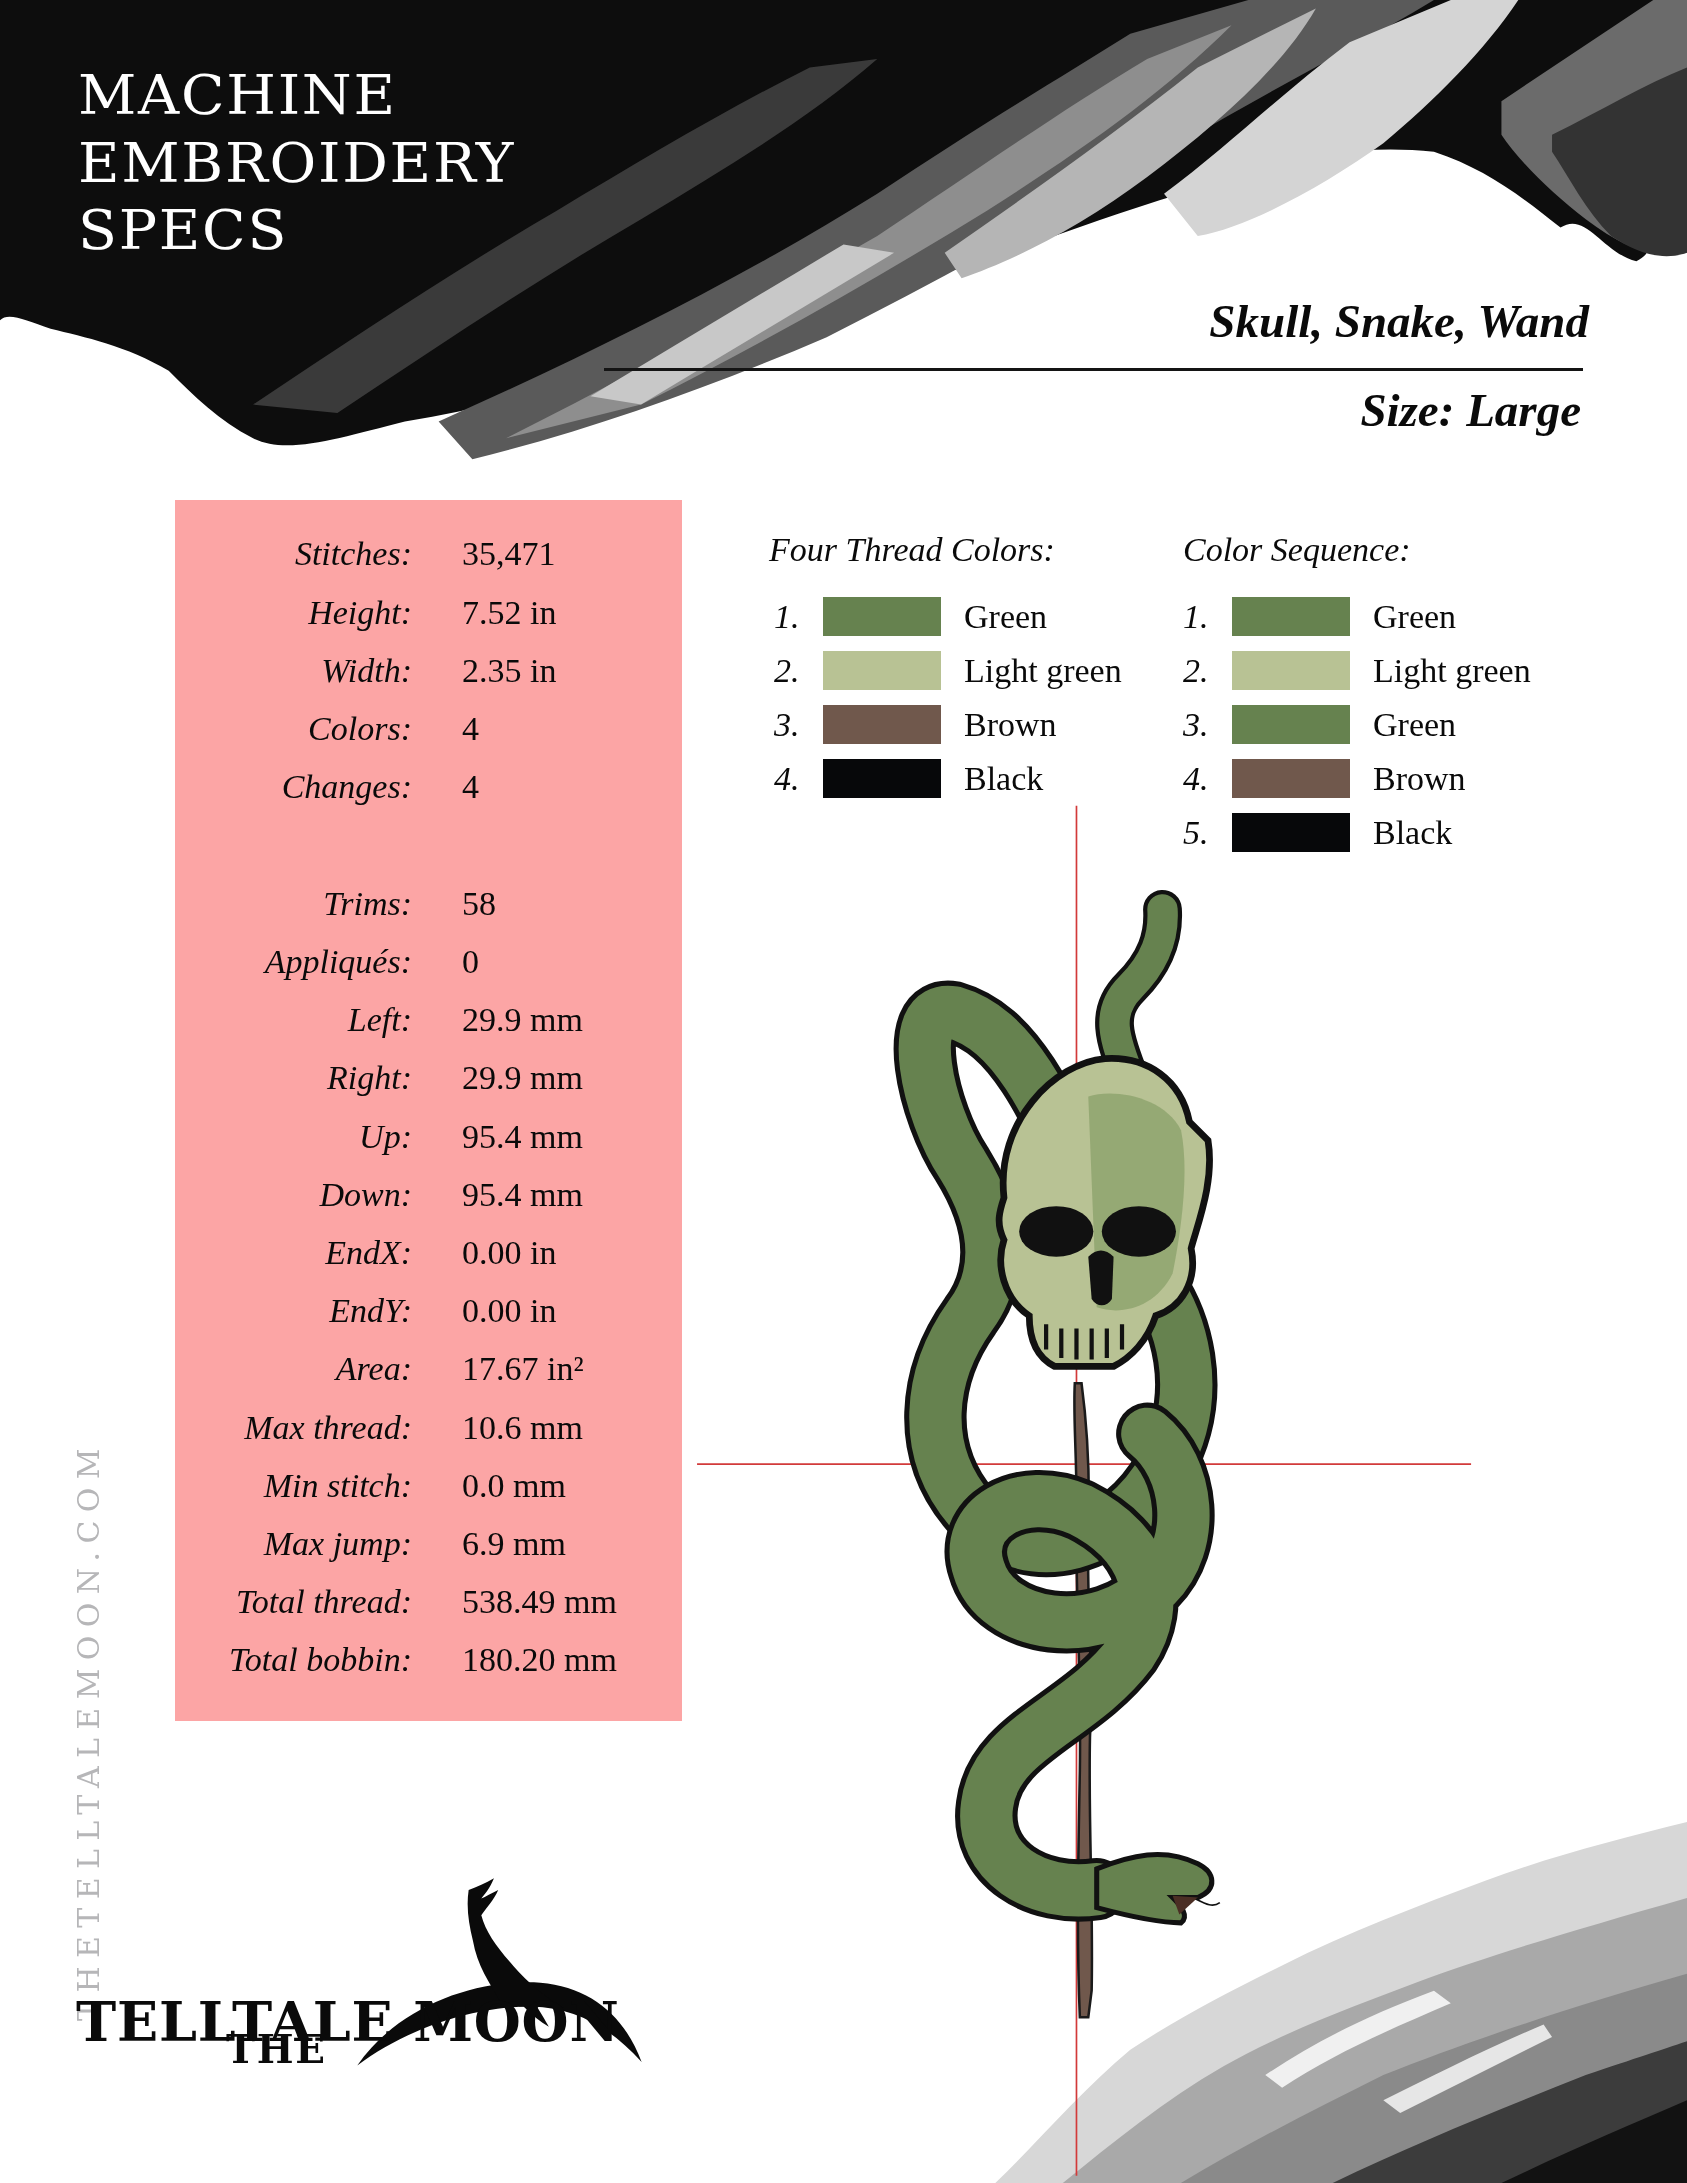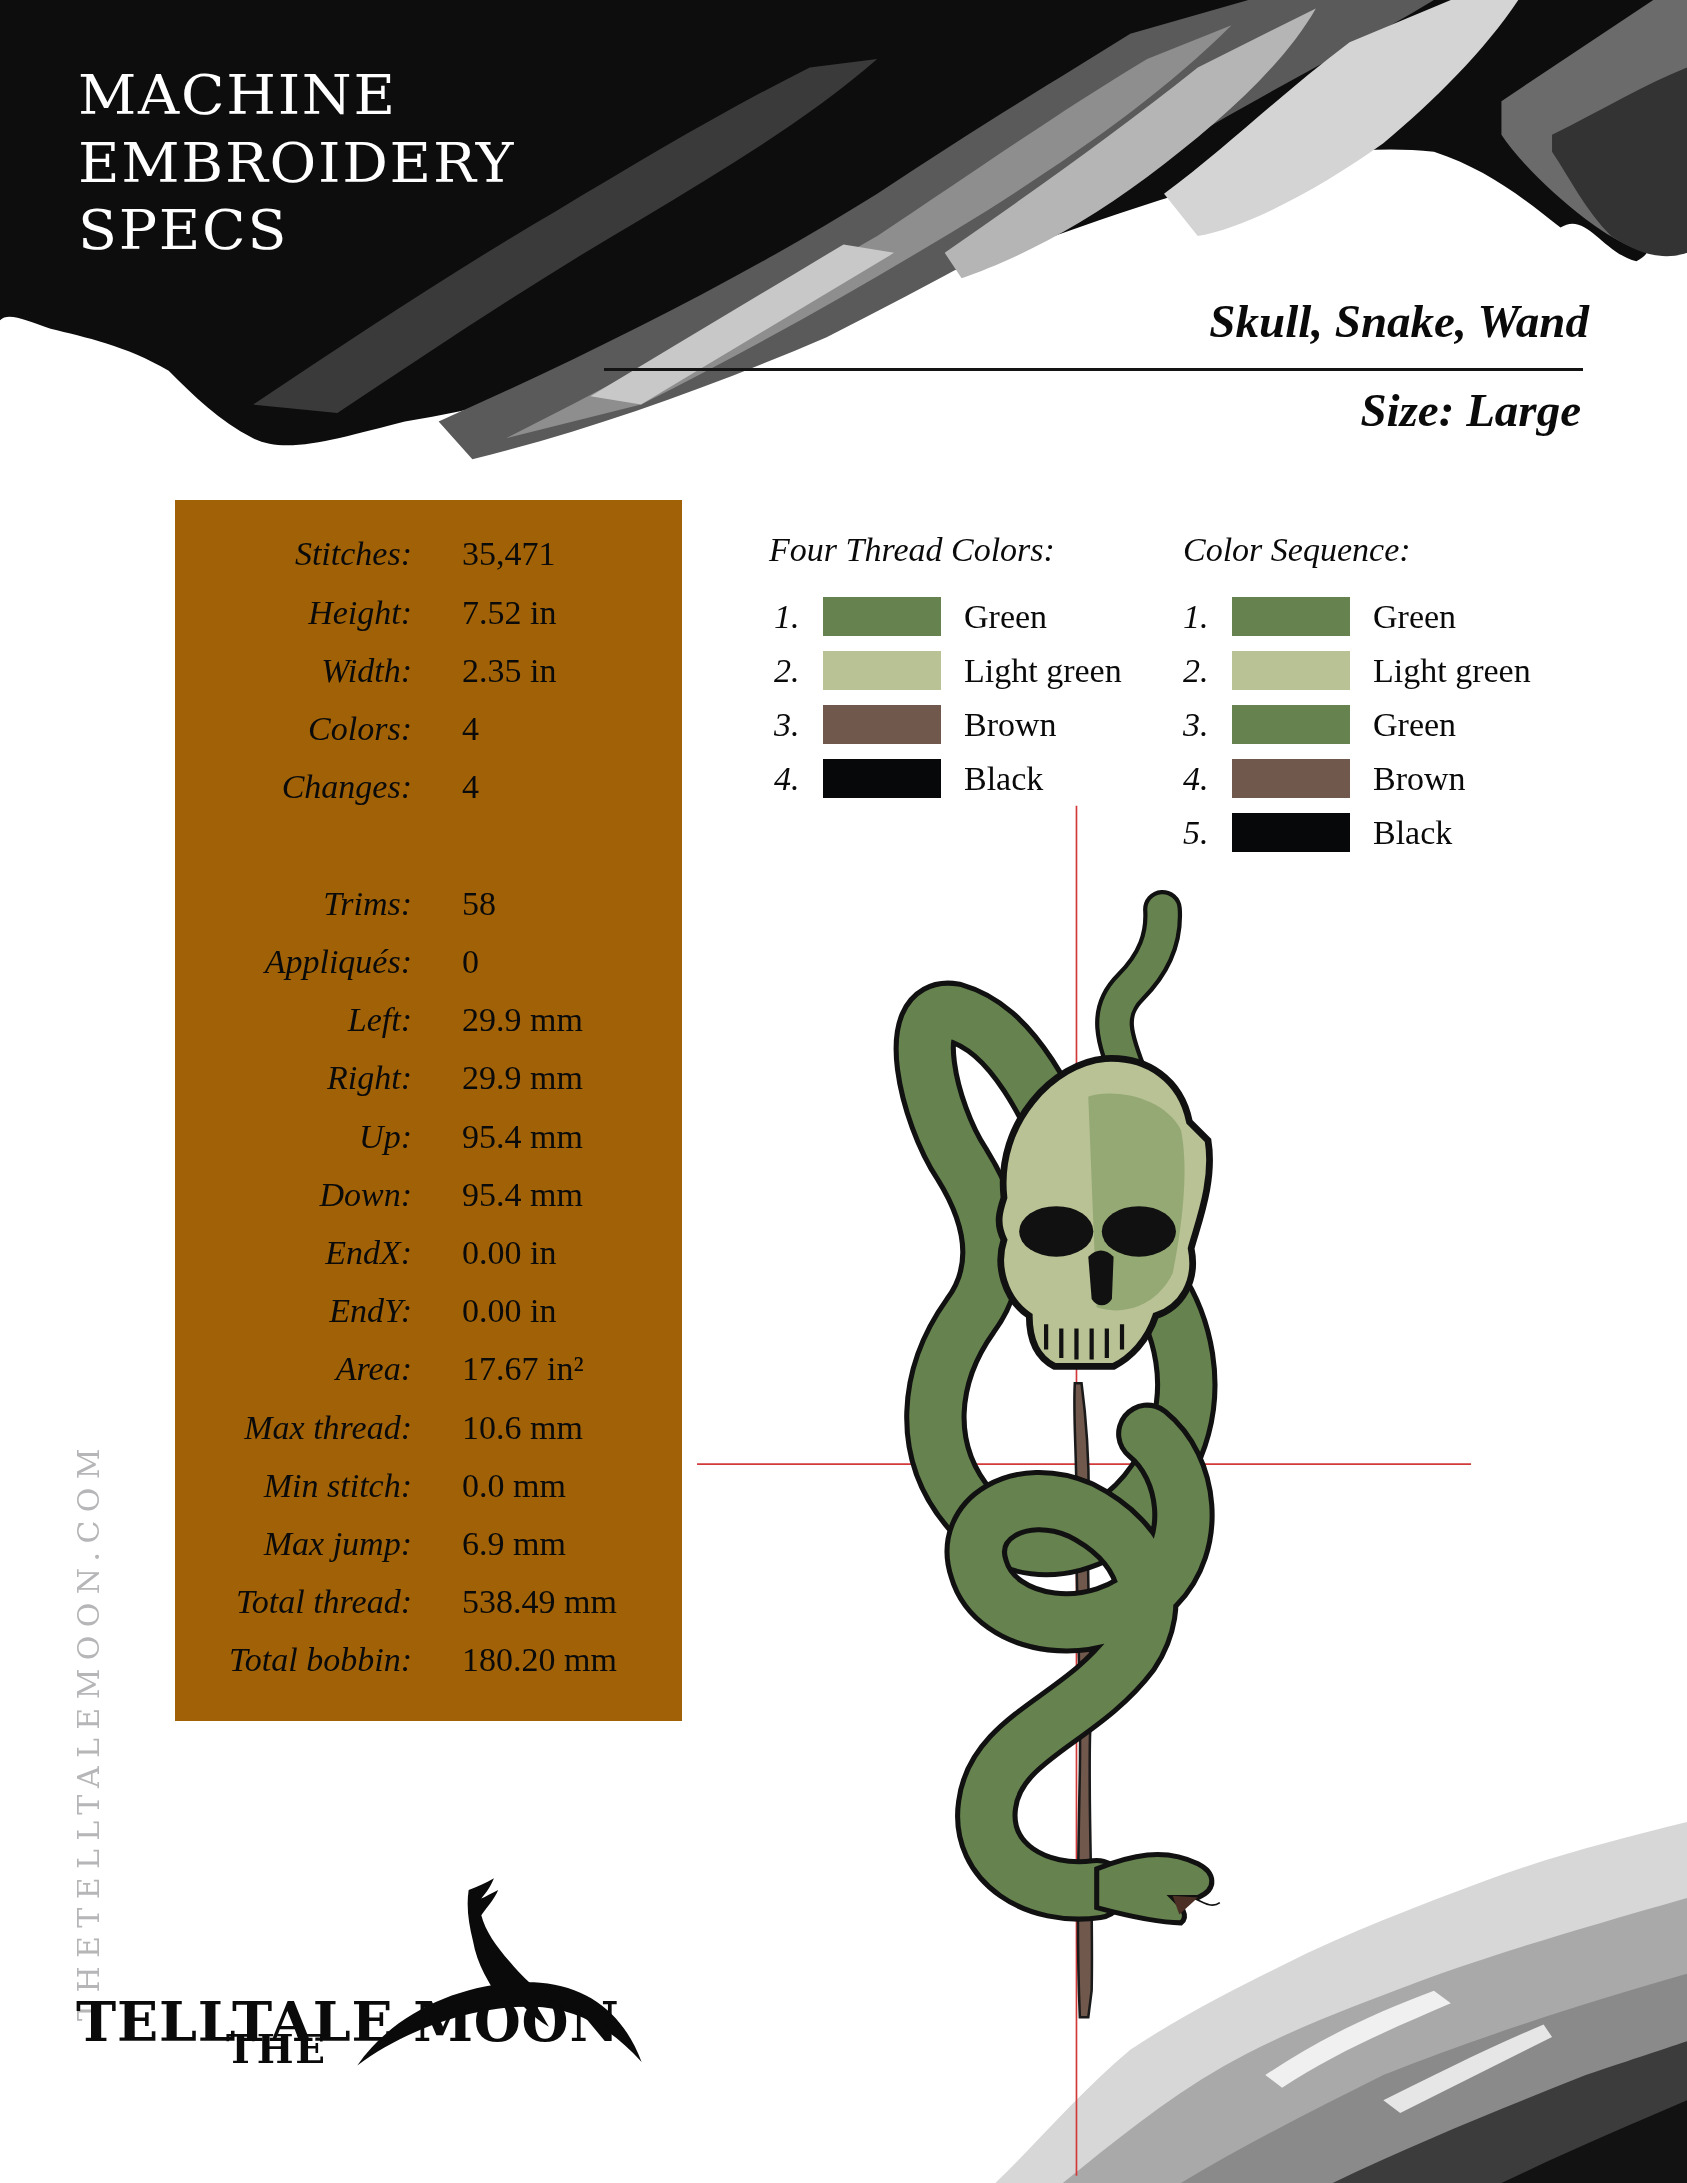--- a/index.html
+++ b/index.html
@@ -28,21 +28,21 @@
       text-align: left; white-space: nowrap;
     }
     .rule { left: 604px; top: 368px; width: 979px; height: 3.4px; background: #141414; }
     .size-label {
       right: 106px; top: 383px; font-size: 47px; font-style: italic; font-weight: bold;
       text-align: right; white-space: nowrap;
     }
 
     
     .spec-panel {
-      left: 175px; top: 500px; width: 507px; height: 1221px; background: #a16207;
+      left: 175px; top: 500px; width: 507px; height: 1221px; background: #fca5a5;
     }
     .spec-row { position: absolute; left: 0; width: 507px; height: 58px; font-size: 34px; }
     .spec-label {
       position: absolute; right: 270px; top: 0; font-style: italic; white-space: nowrap; text-align: right;
     }
     .spec-value { position: absolute; left: 287px; top: 0; white-space: nowrap; }
 
     
     .col-heading { font-size: 34px; font-style: italic; white-space: nowrap; }
     .swatch-row { position: absolute; height: 39px; }

